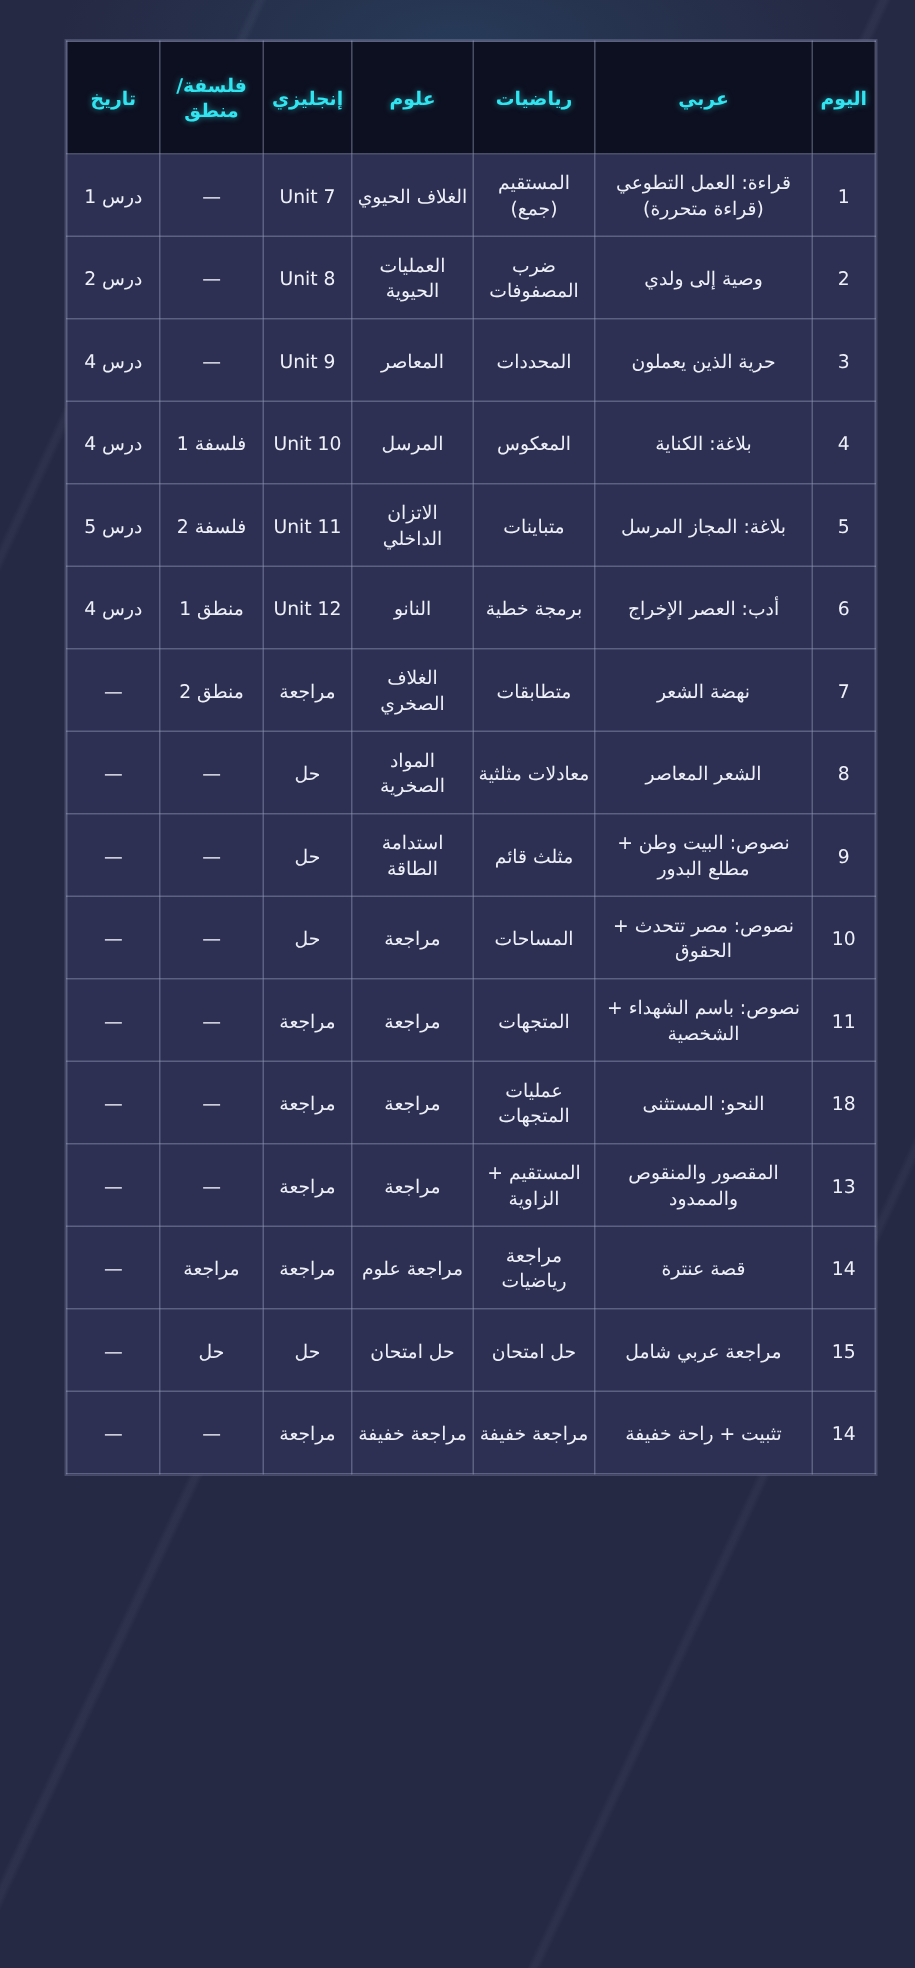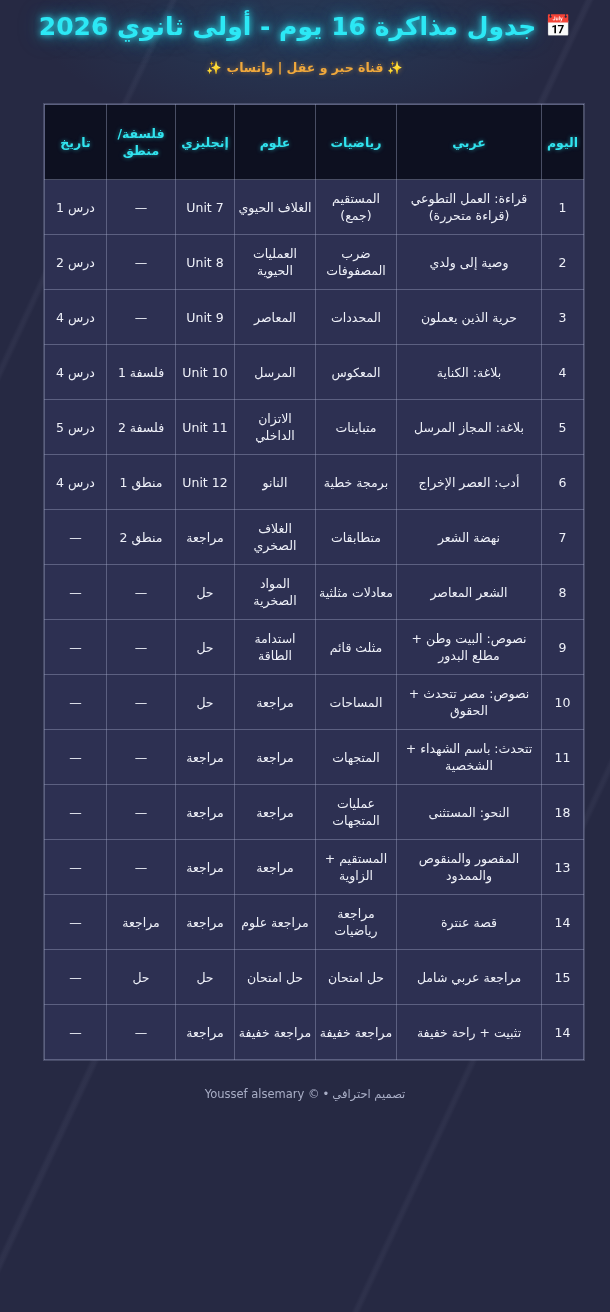--- a/index.html
+++ b/index.html
@@ -144,24 +144,20 @@
   }
   .footer .sep { padding: 0 3px; }
 </style>
 </head>
 <body>
 
 <div class="bg-decor"></div>
 
 <div class="page">
 
-  <div class="header">
-    <span class="title"><span class="cal-emoji">📅</span> <span>جدول مذاكرة 16 يوم - أولى ثانوي 2026</span></span>
-    <span class="subtitle">✨ قناة حبر و عقل | واتساب ✨</span>
-  </div>
 
   <div class="table-wrap">
     <table class="schedule">
       <colgroup>
         <col class="c-day">
           <col class="c-ar">
           <col class="c-math">
           <col class="c-sci">
           <col class="c-eng">
           <col class="c-phil">
@@ -264,21 +260,21 @@
             <td class="num-cell">10</td>
             <td>نصوص: مصر تتحدث + الحقوق</td>
             <td>المساحات</td>
             <td>مراجعة</td>
             <td>حل</td>
             <td class="dash-cell">—</td>
             <td class="dash-cell">—</td>
           </tr>
           <tr>
             <td class="num-cell">11</td>
-            <td>تتحدث: باسم الشهداء + الشخصية</td>
+            <td>نصوص: باسم الشهداء + الشخصية</td>
             <td>المتجهات</td>
             <td>مراجعة</td>
             <td>مراجعة</td>
             <td class="dash-cell">—</td>
             <td class="dash-cell">—</td>
           </tr>
           <tr>
             <td class="num-cell">18</td>
             <td>النحو: المستثنى</td>
             <td>عمليات المتجهات</td>
@@ -320,17 +316,14 @@
             <td>مراجعة خفيفة</td>
             <td>مراجعة خفيفة</td>
             <td>مراجعة</td>
             <td class="dash-cell">—</td>
             <td class="dash-cell">—</td>
           </tr>
         </tbody>
     </table>
   </div>
 
-  <div class="footer">
-    <span>تصميم احترافي</span><span class="sep">•</span><span>© Youssef alsemary</span>
-  </div>
 
 </div>
 
 </body></html>

